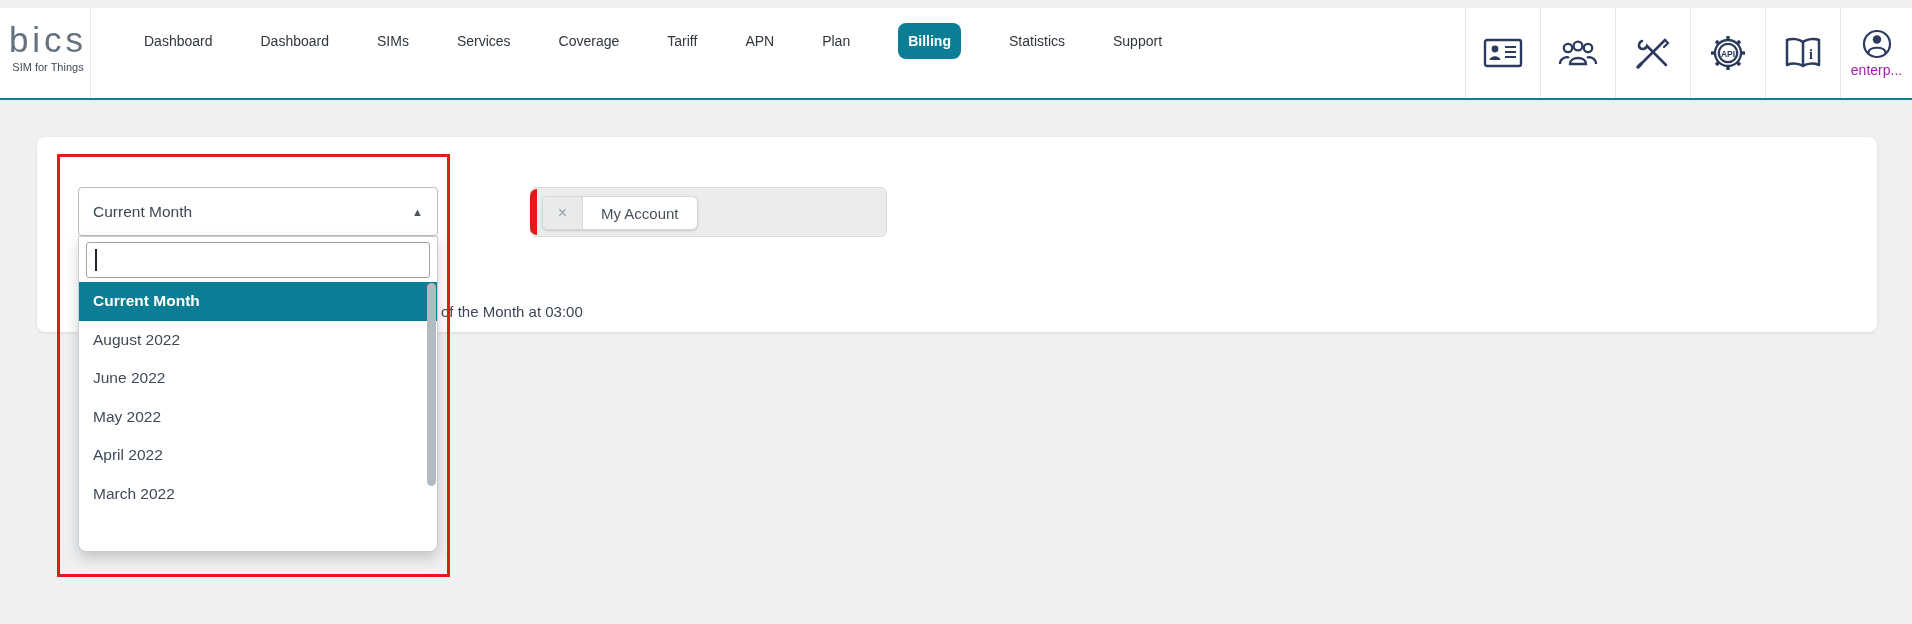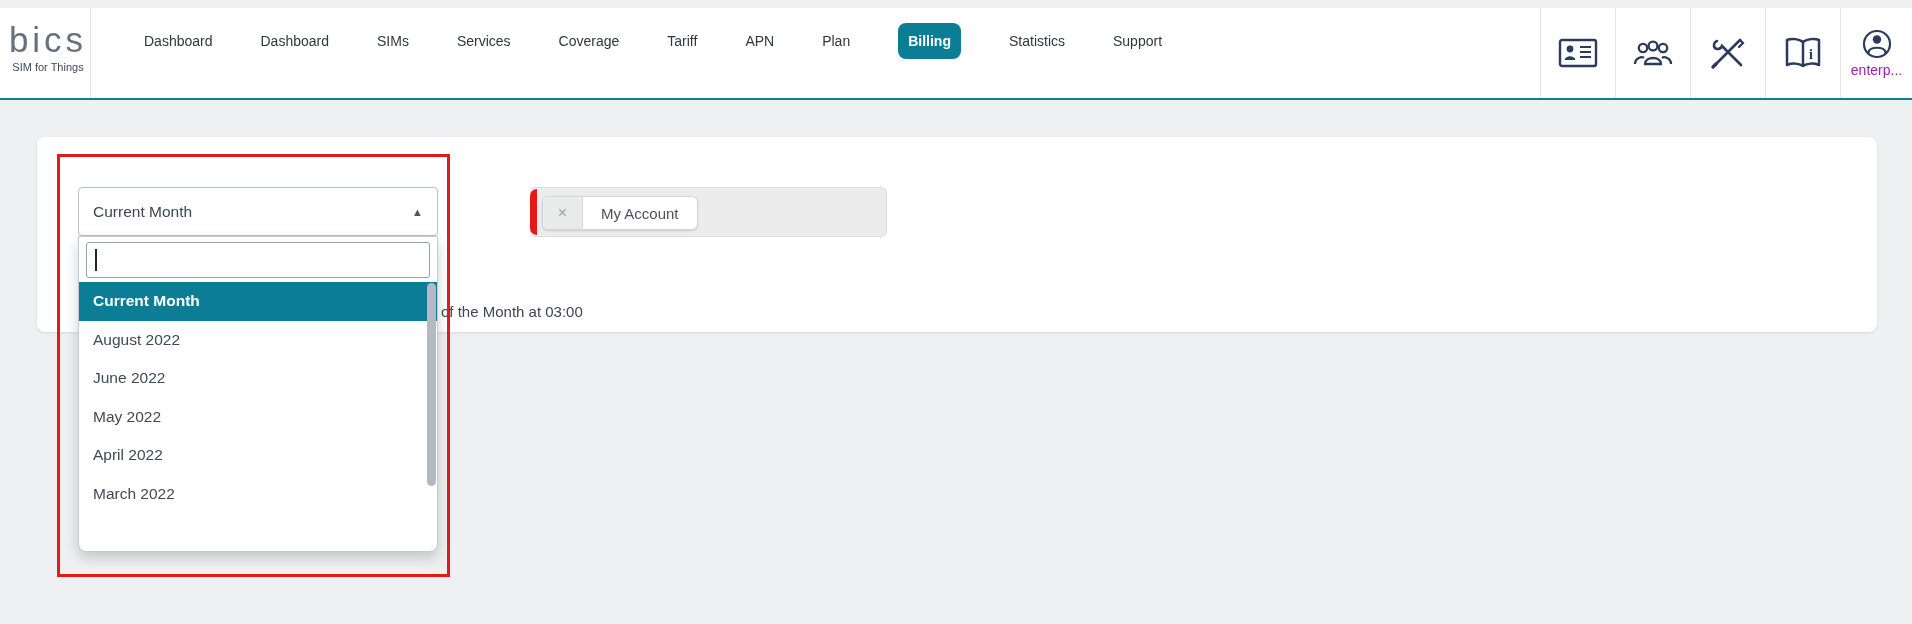--- a/index.html
+++ b/index.html
@@ -143,20 +143,39 @@
       </div>
       <div class="icon-cell">
         <svg width="38" height="36" viewBox="0 0 38 36">
           <path d="M8 6 c-3 1 -4 5 -2 7 c2 2 6 1 7-2 l19 19" fill="none" stroke="#2b3a5e" stroke-width="2.6" stroke-linecap="round"></path>
           <path d="M31 5 l-24 24" fill="none" stroke="#2b3a5e" stroke-width="2.6" stroke-linecap="round"></path>
           <path d="M31 5 l3 3 -4 4" fill="none" stroke="#2b3a5e" stroke-width="2.2" stroke-linecap="round"></path>
           <path d="M7 29 l-3 3" fill="none" stroke="#2b3a5e" stroke-width="3.4" stroke-linecap="round"></path>
         </svg>
       </div>
       <div class="icon-cell">
+        <svg width="42" height="42" viewBox="0 0 42 42">
+          <g stroke="#2b3a5e" stroke-width="2.3" fill="none">
+            <circle cx="21" cy="21" r="13"></circle>
+            <circle cx="21" cy="21" r="9.2"></circle>
+            <g stroke-width="3.4">
+              <line x1="21" y1="4" x2="21" y2="8"></line>
+                <line x1="21" y1="34" x2="21" y2="38"></line>
+              <line x1="4" y1="21" x2="8" y2="21"></line>
+                <line x1="34" y1="21" x2="38" y2="21"></line>
+              <line x1="9" y1="9" x2="12" y2="12"></line>
+                <line x1="30" y1="30" x2="33" y2="33"></line>
+              <line x1="9" y1="33" x2="12" y2="30"></line>
+                <line x1="30" y1="12" x2="33" y2="9"></line>
+            </g>
+          </g>
+          <text x="21" y="25" text-anchor="middle" font-size="8.5" font-weight="bold" fill="#2b3a5e" font-family="Liberation Sans, sans-serif">API</text>
+        </svg>
+      </div>
+      <div class="icon-cell">
         <svg width="42" height="36" viewBox="0 0 42 36">
           <path d="M5 5 C10 3 17 4 21 7 C25 4 32 3 37 5 L37 30 C32 28 25 28 21 31 C17 28 10 28 5 30 Z" fill="none" stroke="#2b3a5e" stroke-width="2.5" stroke-linejoin="round"></path>
           <line x1="21" y1="7" x2="21" y2="31" stroke="#2b3a5e" stroke-width="2.5"></line>
           <text x="29" y="24" text-anchor="middle" font-size="14" font-weight="bold" fill="#2b3a5e" font-family="Liberation Serif, serif">i</text>
         </svg>
       </div>
       <div class="icon-cell user-cell">
         <svg width="32" height="32" viewBox="0 0 32 32">
           <circle cx="16" cy="16" r="13" fill="none" stroke="#2b3a5e" stroke-width="2.2"></circle>
           <circle cx="16" cy="11.5" r="4.2" fill="#2b3a5e"></circle>

